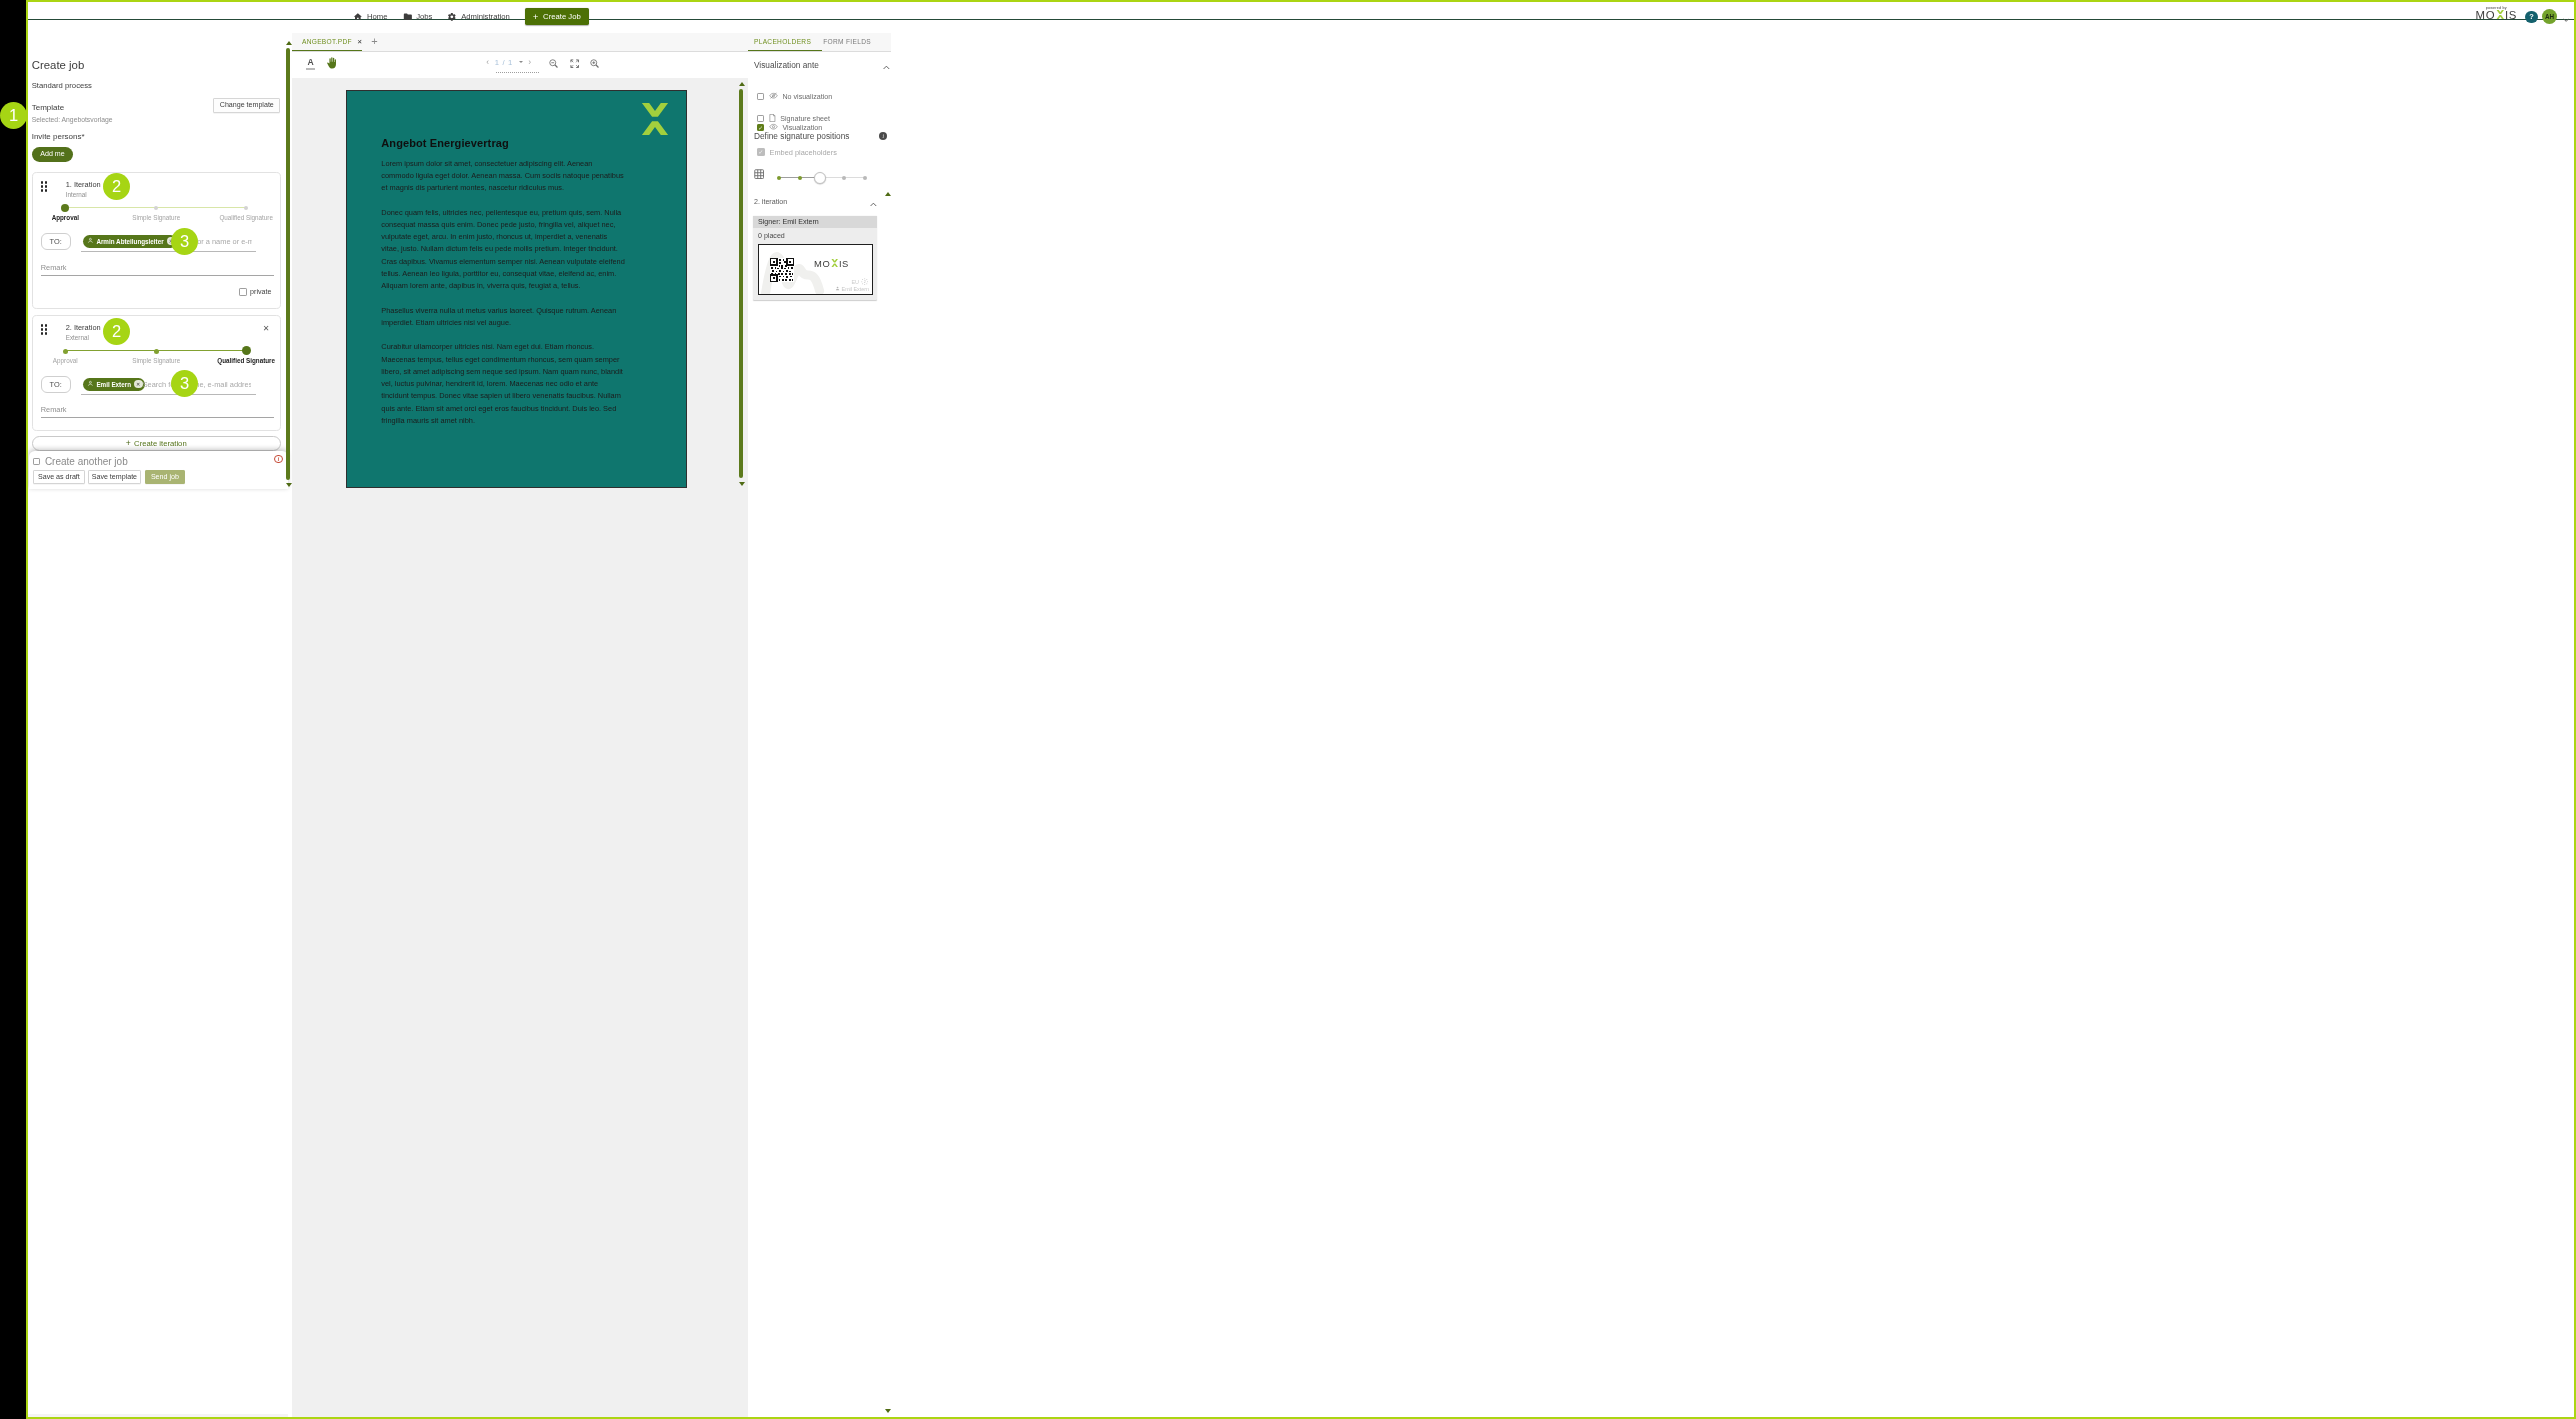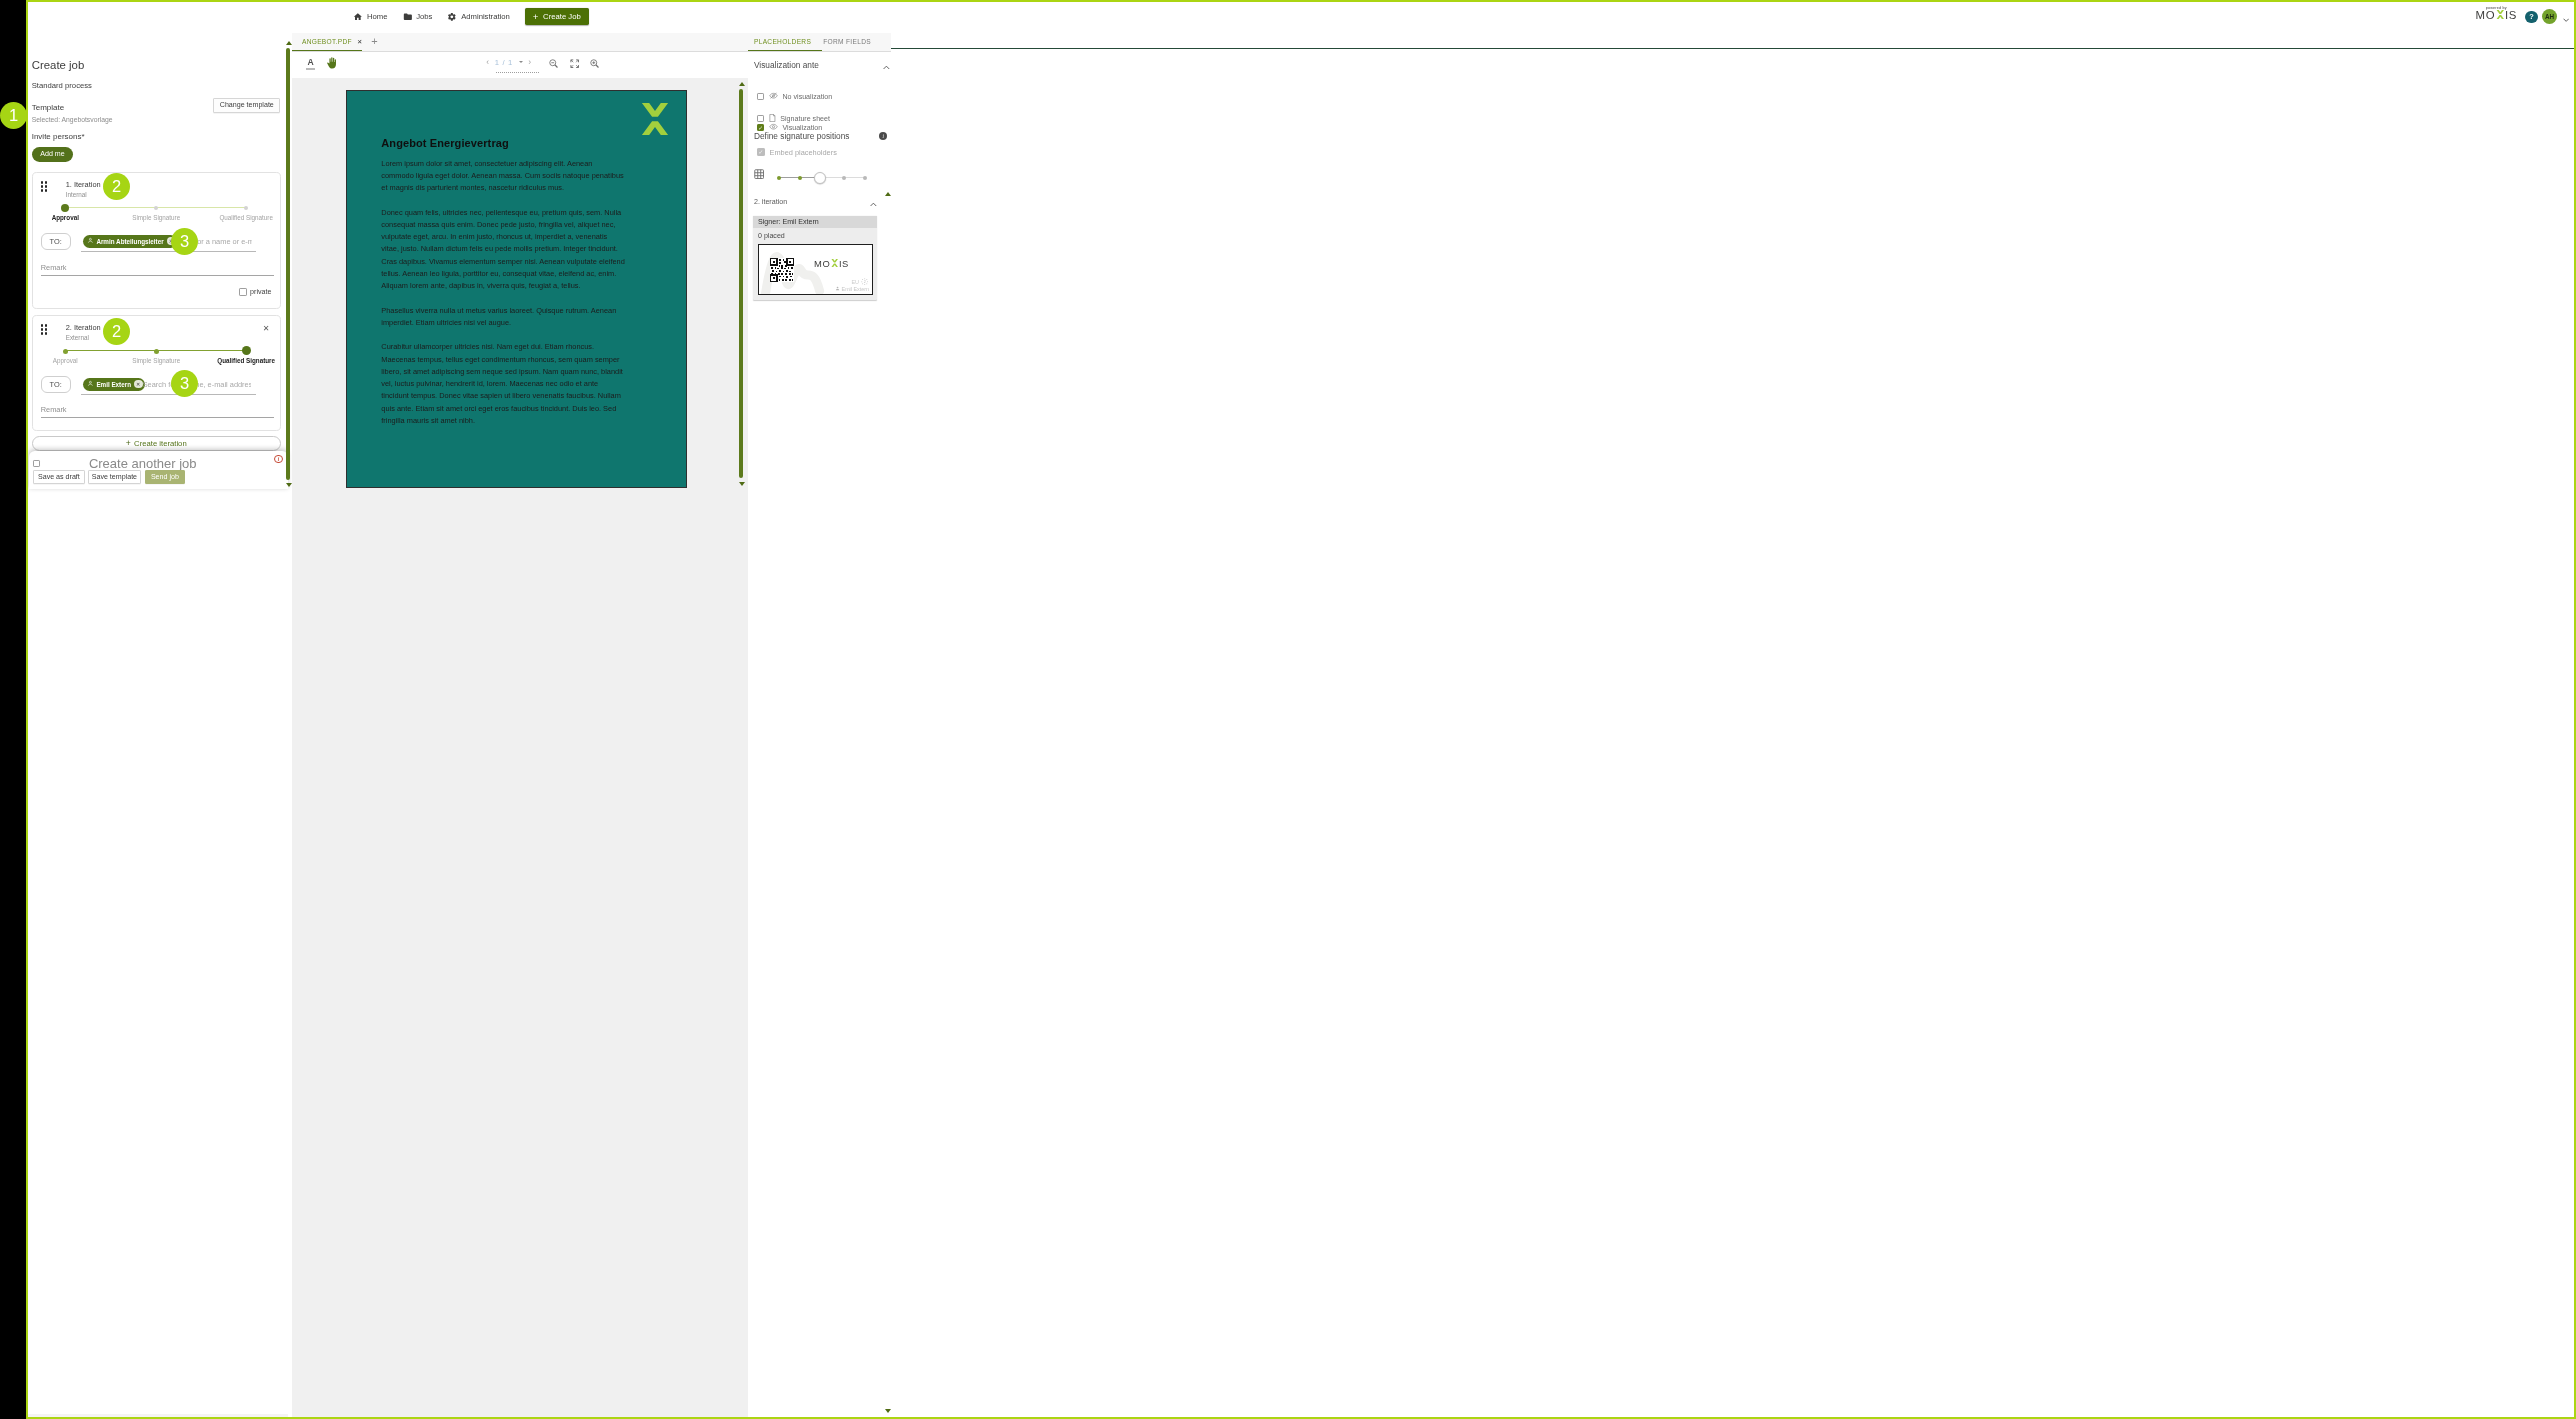--- a/index.html
+++ b/index.html
@@ -2,21 +2,21 @@
 <html style="font-size:9px"><head>
 <meta charset="utf-8">
 <style>
   html,body{margin:0;padding:0;width:894px;height:493px;background:#000;font-family:"Liberation Sans","DejaVu Sans",sans-serif;overflow:hidden;}
   *{box-sizing:border-box;}
   .abs{position:absolute;}
   
   #frame{position:absolute;left:26px;top:0;right:0;bottom:0;background:#abd513;}
   #app{position:absolute;left:2.3px;top:1.7px;right:2.3px;bottom:1.7px;background:#fff;overflow:hidden;}
   
-  #header{position:absolute;left:0;top:0;width:100%;height:47px;background:#fff;border-bottom:1.1px solid #254a38;}
+  #header{position:absolute;left:0;top:0;width:100%;height:18px;background:#fff;border-bottom:1.1px solid #254a38;}
   #nav{position:absolute;left:325px;top:0;height:30px;display:flex;align-items:center;gap:15px;}
   .nav-item{display:flex;align-items:center;gap:4px;color:#3d3d3c;font-size:7.7px;cursor:pointer;}
   .nav-item svg{display:block;}
   #create-job-btn{display:flex;align-items:center;gap:4.6px;background:#4c7005;color:#fff;font-size:7.7px;padding:4px 8px;border-radius:1.7px;box-shadow:0 0.6px 1.1px rgba(0,0,0,.3);cursor:pointer;}
   #create-job-btn .plus{font-size:9.7px;line-height:7.4px;font-weight:400;}
   #brand{position:absolute;right:57px;top:4px;width:41px;text-align:center;}
   #brand .powered{font-size:3.7px;color:#3d3d3c;letter-spacing:0.2px;}
   #brand .word{font-size:11.4px;color:#3d3d3c;letter-spacing:0.6px;display:flex;align-items:center;justify-content:center;line-height:11.4px;}
   #help-btn{position:absolute;right:36px;top:9px;width:12.5px;height:12.5px;border-radius:50%;background:#14616d;color:#fff;font-size:7.4px;font-weight:bold;display:flex;align-items:center;justify-content:center;cursor:pointer;}
   #avatar{position:absolute;right:16.5px;top:7.4px;width:15.4px;height:15.4px;border-radius:50%;background:#74a32c;color:#1d2b10;font-size:6.3px;font-weight:bold;display:flex;align-items:center;justify-content:center;cursor:pointer;}
@@ -54,21 +54,21 @@
   .remark-input::placeholder{color:#8f8f8f;}
   .checkbox{border:0.9px solid #9e9e9e;border-radius:1.1px;background:#fff;}
   #private-row{position:absolute;left:206px;top:115px;display:flex;align-items:center;gap:3.4px;}
   #private-row .checkbox{width:8px;height:8px;cursor:pointer;}
   #private-row span{font-size:7.1px;color:#3f3f3f;}
   #create-iter-btn{position:absolute;left:3.4px;top:403px;width:249px;height:15.4px;border:0.6px solid #c9c9c9;border-radius:8px;background:#fff;display:flex;align-items:center;justify-content:center;gap:3.4px;font-size:7.7px;color:#55741a;cursor:pointer;}
   #create-iter-btn .plus{color:#466212;font-size:8.6px;}
   #footer-card{position:absolute;left:0.6px;top:418px;width:259px;height:38px;background:#fff;border-radius:5.7px 5.7px 0 0;box-shadow:0 -1.1px 5.7px rgba(0,0,0,.22);}
   #another-job{position:absolute;left:4px;top:5.1px;display:flex;align-items:center;gap:4.6px;}
   #another-job .checkbox{width:7.4px;height:7.4px;cursor:pointer;}
-  #another-job span{font-size:13px;color:#8a8a8a;margin-left:44px;}
+  #another-job span{font-size:10px;color:#8a8a8a;}
   #info-icon{position:absolute;right:5.1px;top:4px;width:8.6px;height:8.6px;border:0.9px solid #c64a36;border-radius:50%;color:#c64a36;font-size:5.1px;font-weight:bold;display:flex;align-items:center;justify-content:center;font-family:"Liberation Serif",serif;font-style:italic;}
   .footer-btn{position:absolute;top:19px;height:14.3px;border:0.6px solid #d4d4d4;border-radius:1.1px;background:#fff;font-size:7.1px;color:#3c3c3c;display:flex;align-items:center;justify-content:center;box-shadow:0 0.6px 0.6px rgba(0,0,0,.07);cursor:pointer;}
   #save-draft-btn{left:4px;width:52px;}
   #save-template-btn{left:59px;width:53px;}
   #send-job-btn{left:116px;width:40px;background:#a9b472;border-color:#a9b472;color:#fff;}
   #lp-bottom-strip{position:absolute;left:0;bottom:0;width:260px;height:3.4px;background:#f4f4f4;}
   
   .vscroll-thumb{position:absolute;width:4px;background:#5c7a1c;border-radius:2.3px;}
   .tri-up{width:0;height:0;border-left:3.4px solid transparent;border-right:3.4px solid transparent;border-bottom:4px solid #4f6b14;position:absolute;}
   .tri-down{width:0;height:0;border-left:3.4px solid transparent;border-right:3.4px solid transparent;border-top:4px solid #4f6b14;position:absolute;}

